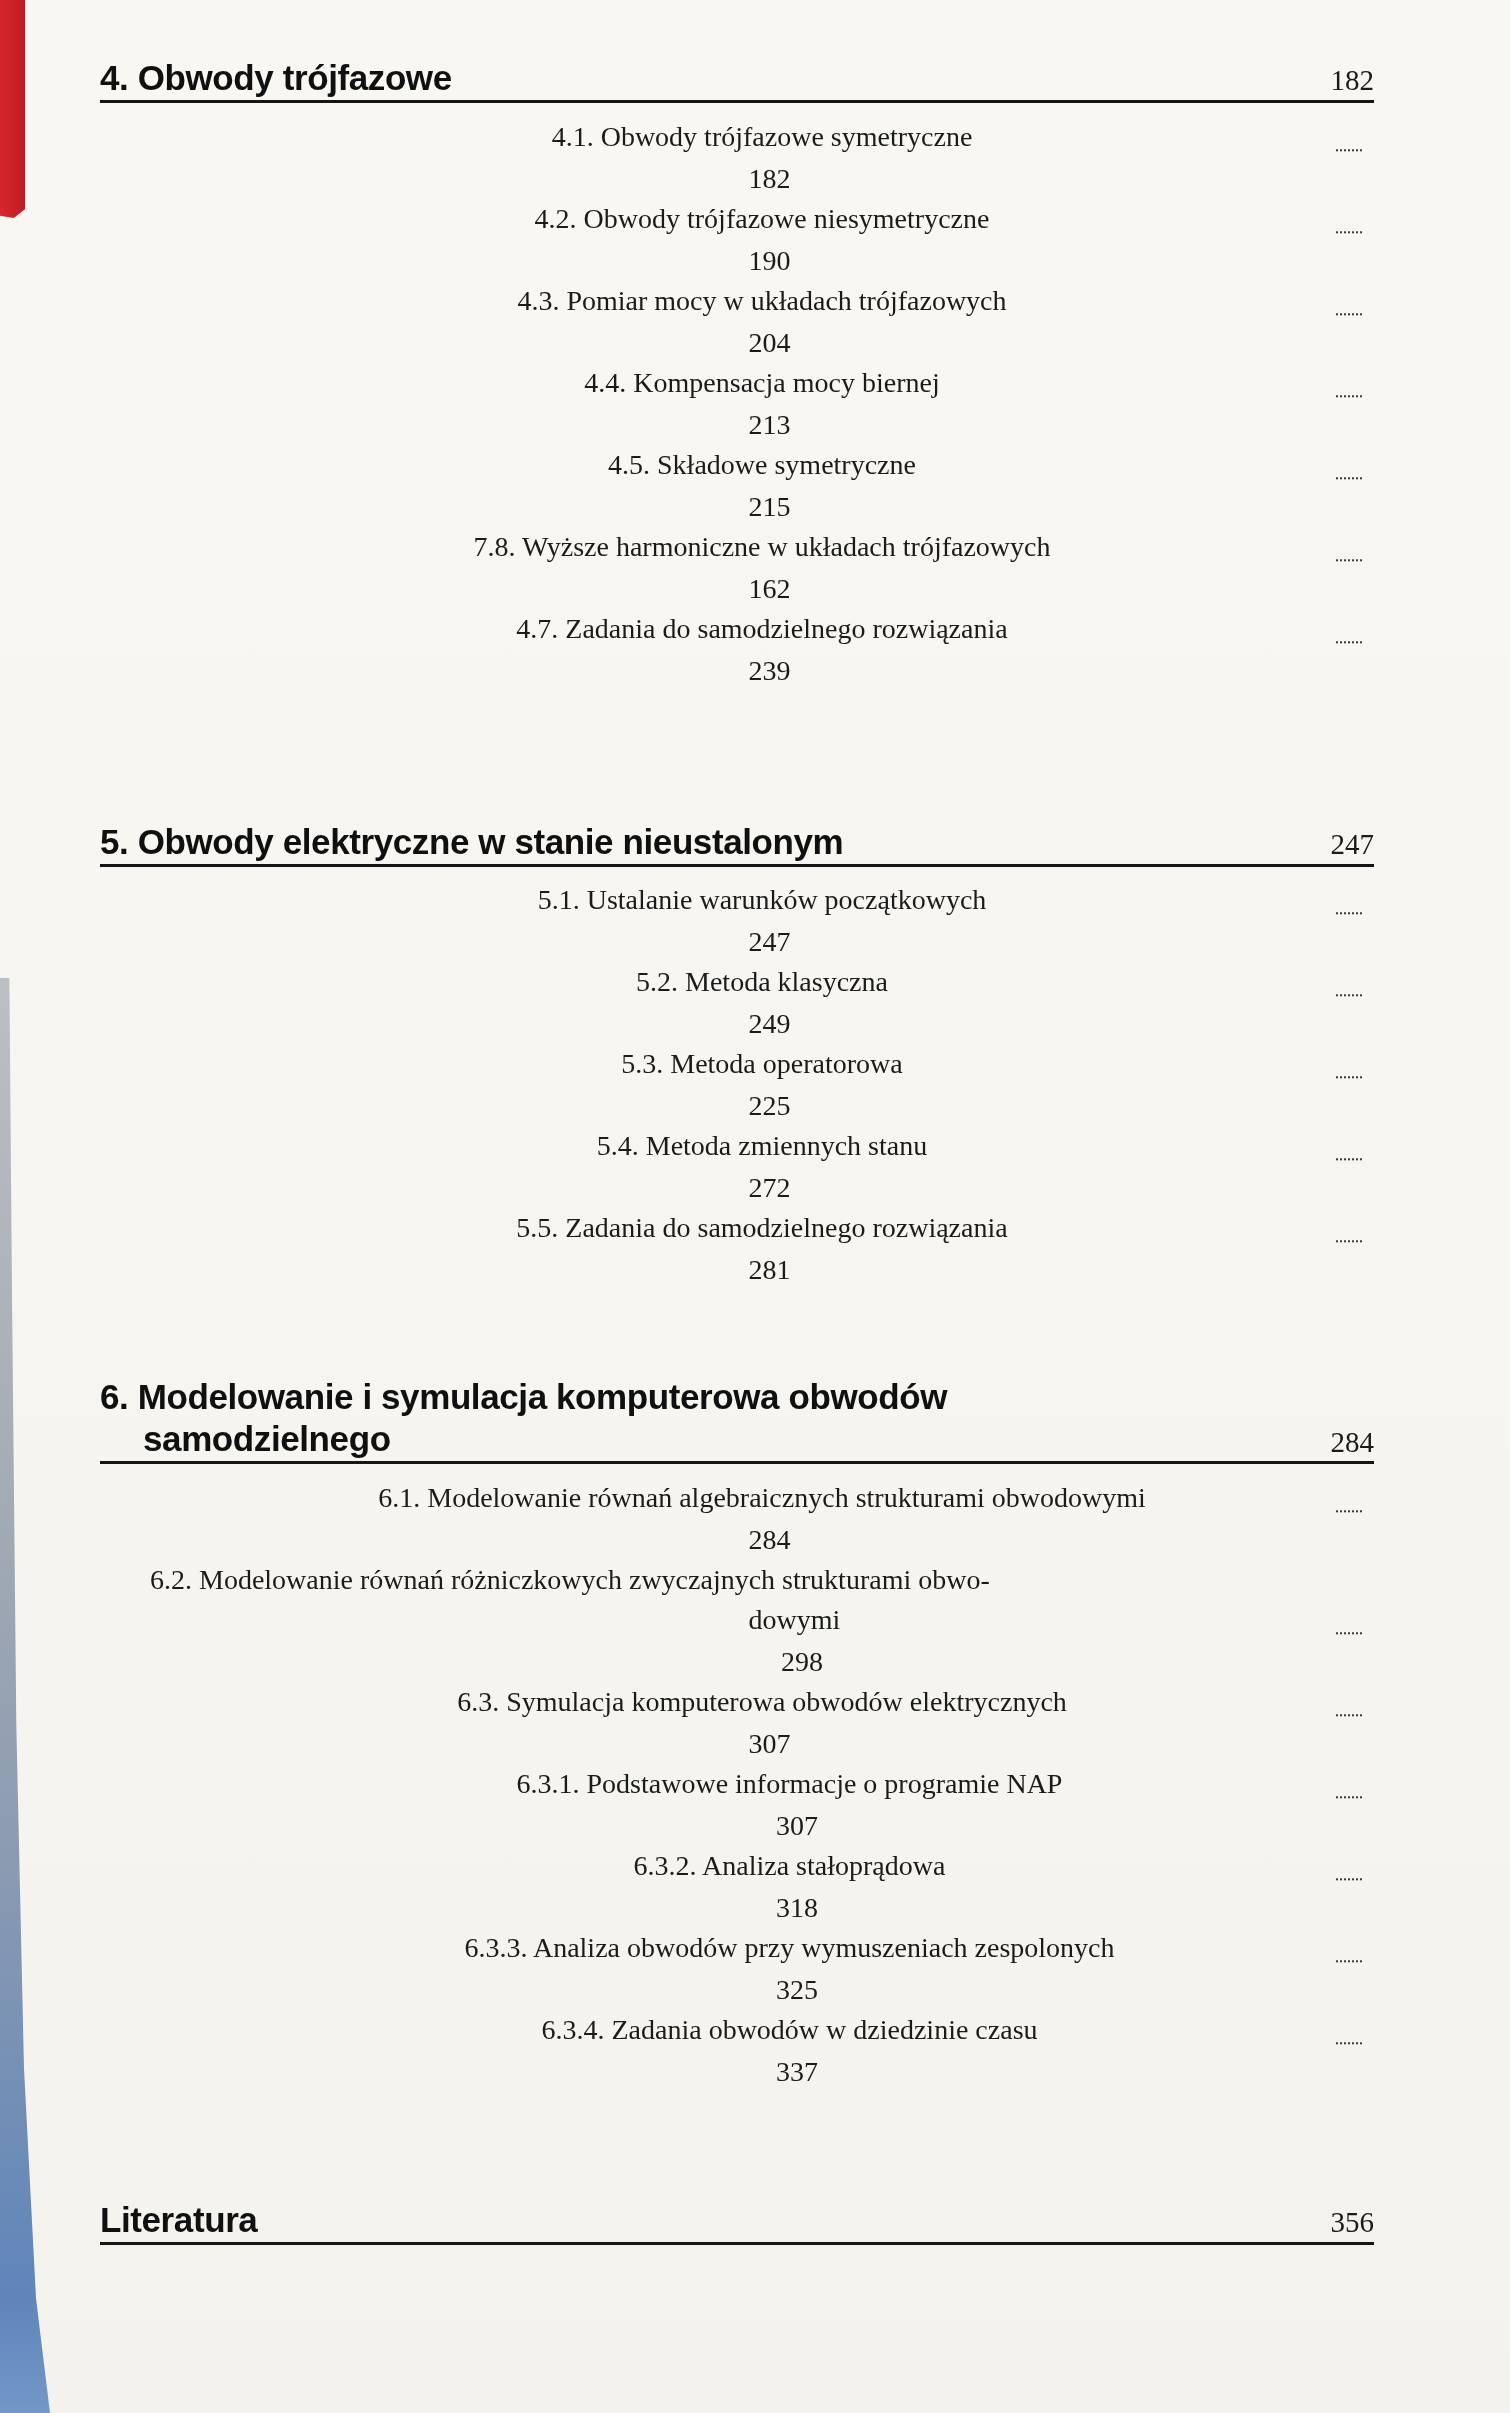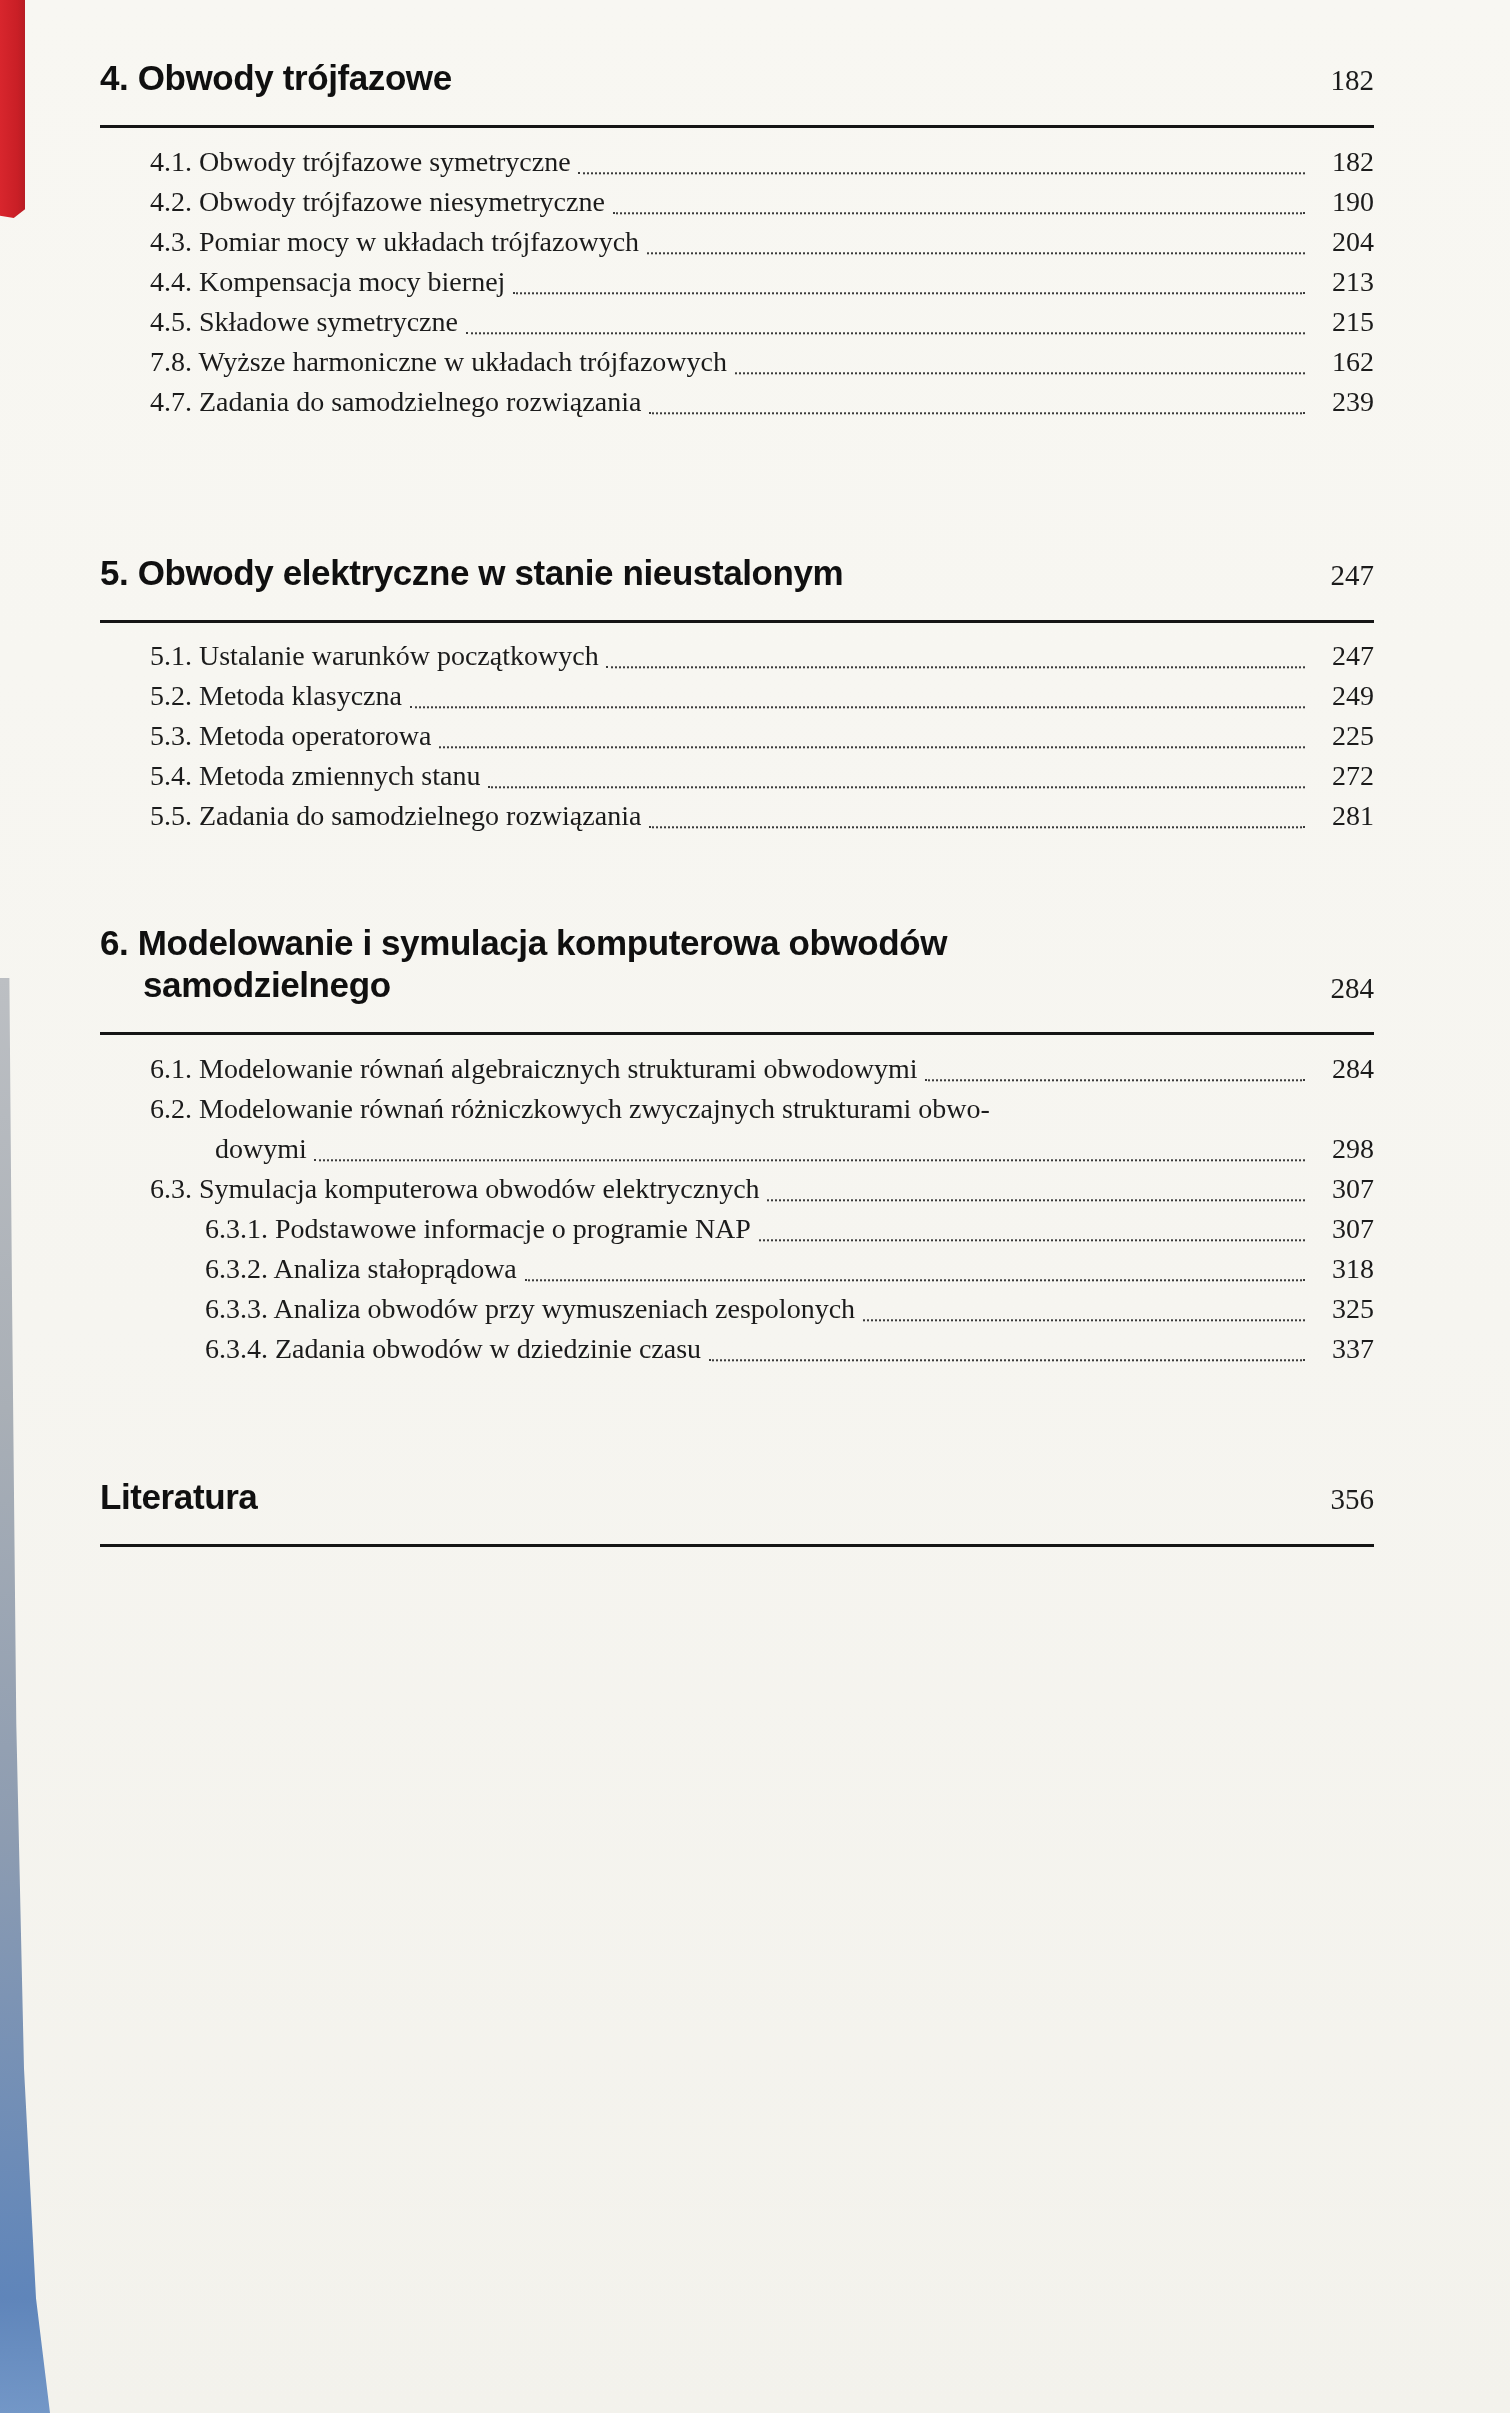--- a/index.html
+++ b/index.html
@@ -35,21 +35,21 @@
   .content {
     position: relative;
     padding: 57px 137px 0 100px;
   }
 
   .section { margin: 0; }
   .section-header {
     display: flex;
     align-items: flex-end;
     border-bottom: 3.4px solid #151515;
-    padding-bottom: 26px;
+    padding-bottom: 1px;
   }
   .section-title {
     flex: 1 1 auto;
     font-family: "Liberation Sans", sans-serif;
     font-weight: 700;
     font-size: 35px;
     line-height: 42px;
     letter-spacing: -0.4px;
     color: #101010;
   }
@@ -64,20 +64,21 @@
 
   .entries {
     padding: 13.7px 0 0 50px;
   }
   .entry {
     display: flex;
     align-items: center;
     font-size: 28px;
     line-height: 40px;
     white-space: nowrap;
+    flex-direction: column;
   }
   .entry.level1 { padding-left: 55px; }
   .entry .label { flex: 0 0 auto; }
   .leader {
     flex: 1 1 auto;
     border-bottom: 2.6px dotted #3a3a3a;
     margin: 0 12px 0 7.7px;
     align-self: flex-end;
     transform: translateY(-7.7px);
     min-width: 26px;

